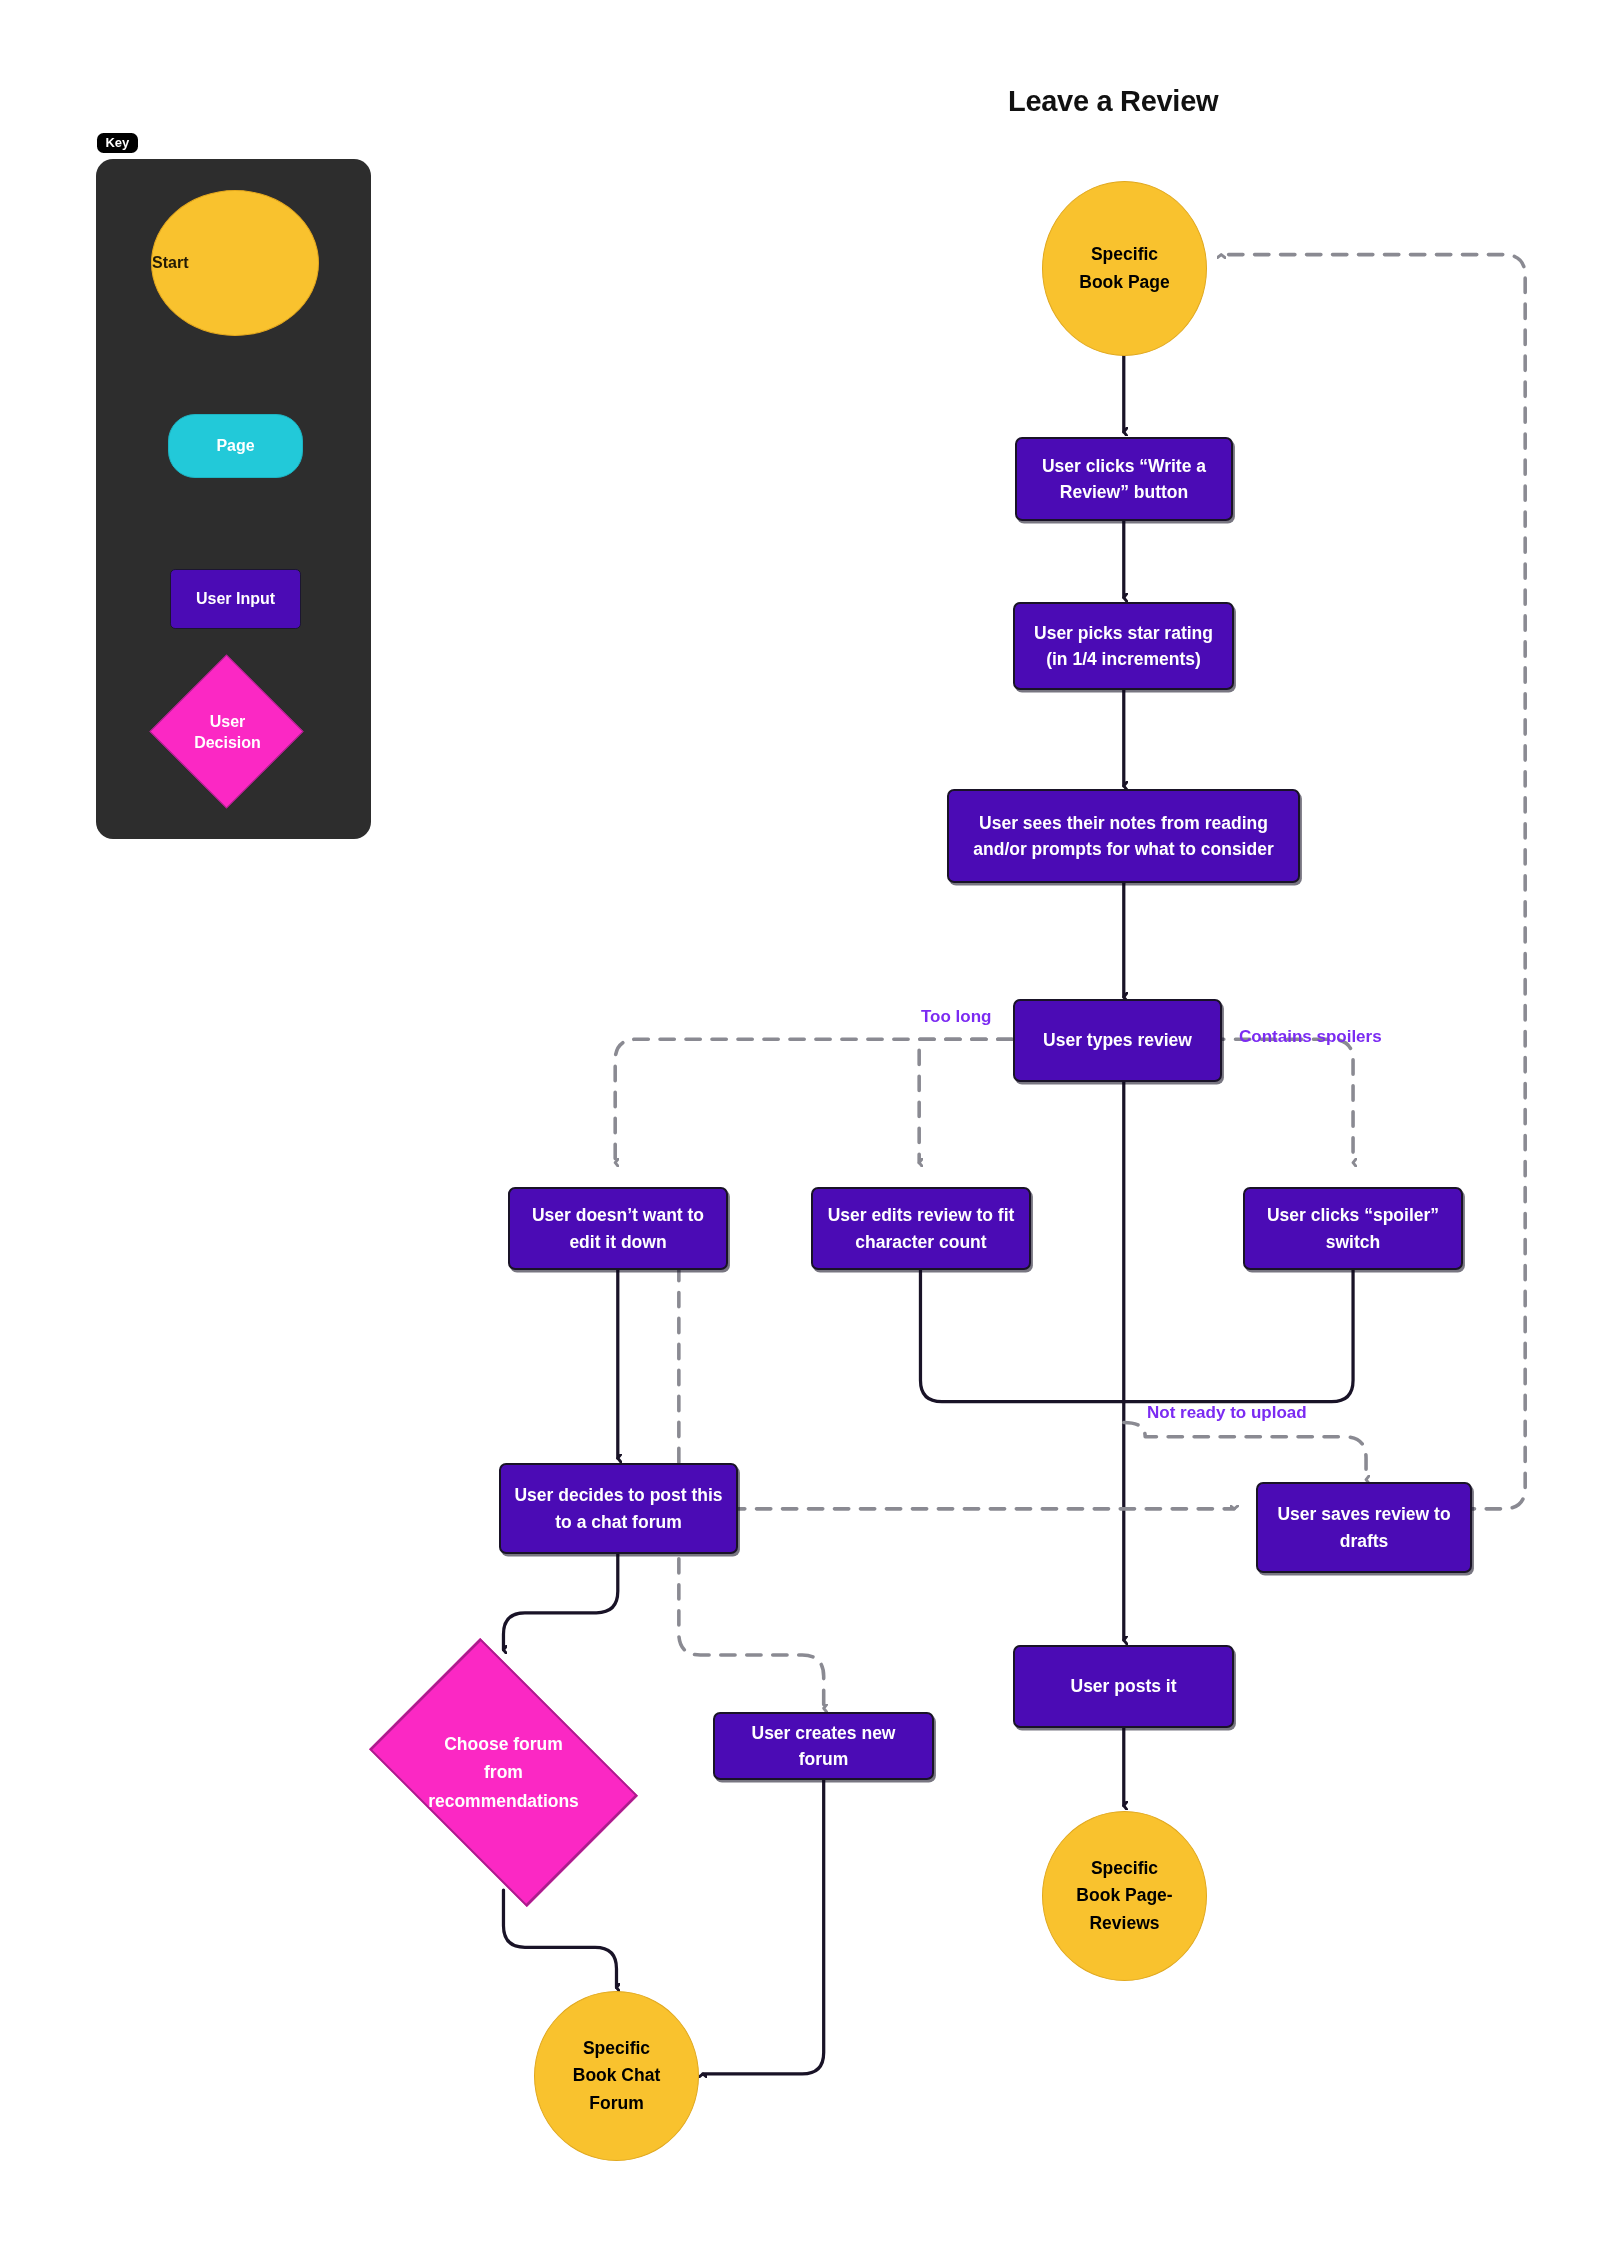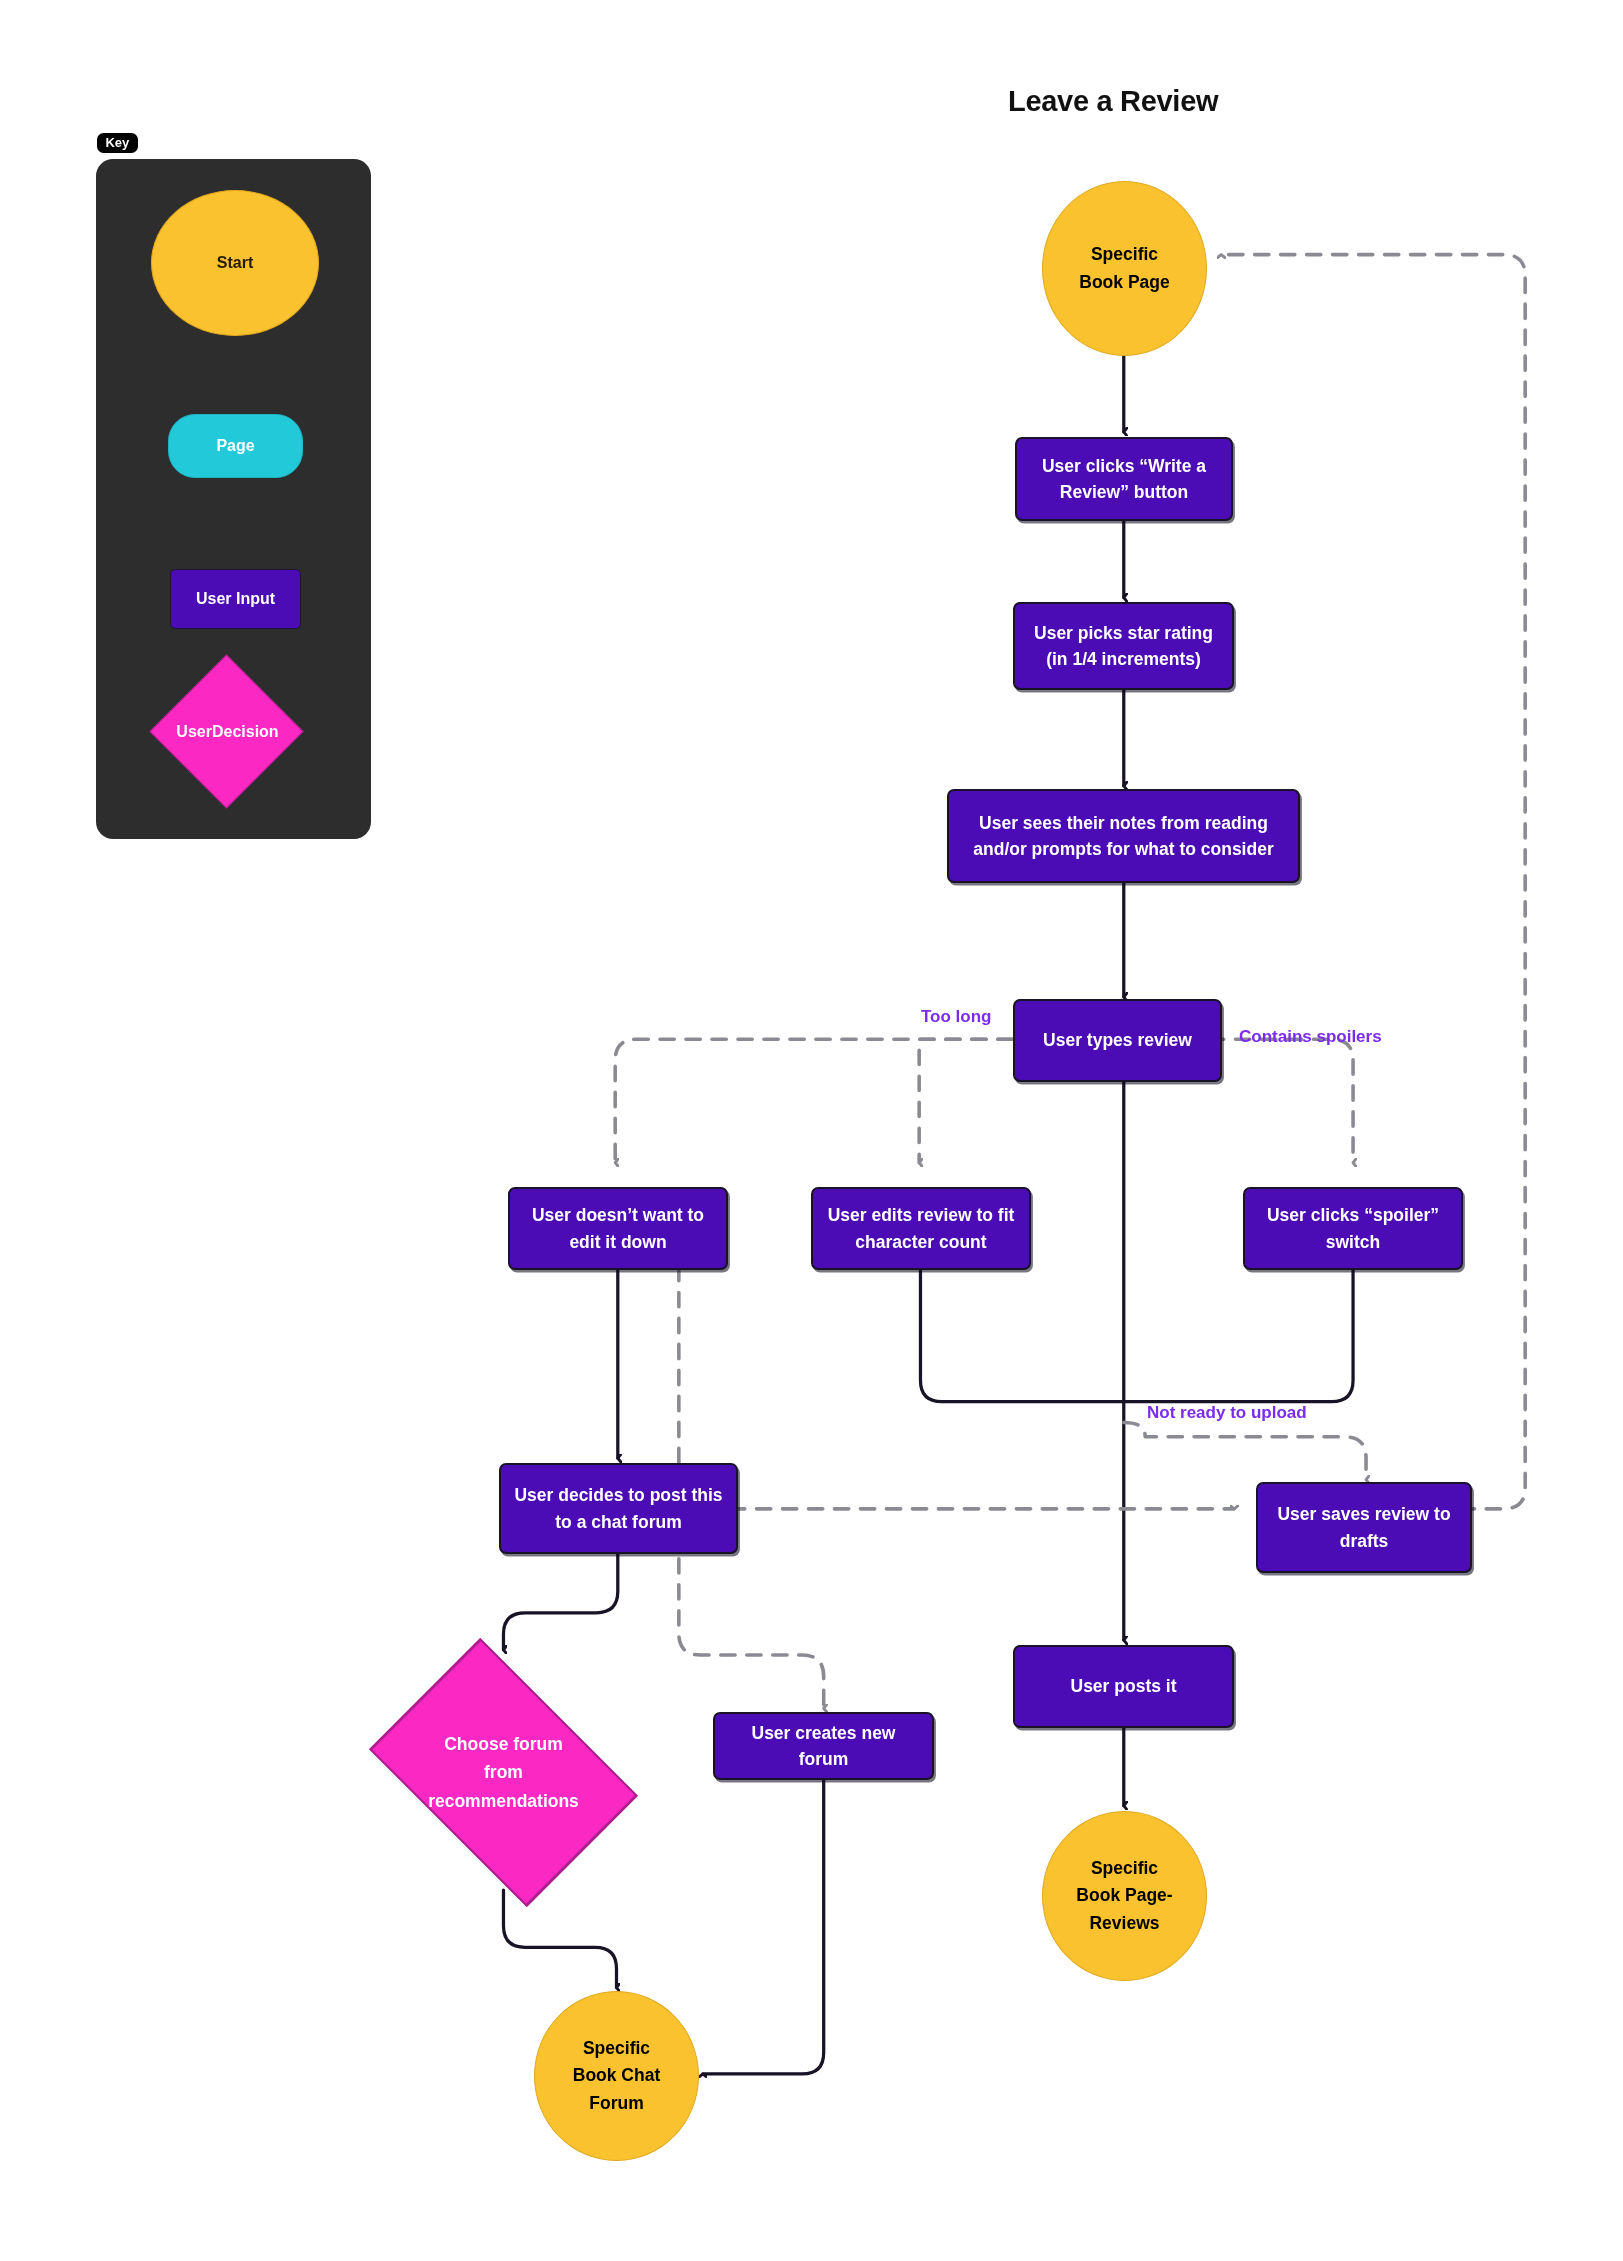--- a/index.html
+++ b/index.html
@@ -61,21 +61,21 @@
     position: absolute;
     left: 151px;
     top: 190px;
     width: 168px;
     height: 146px;
     background: #F9C22E;
     border: 1.9px solid #E4A81E;
     border-radius: 50%;
     display: flex;
     align-items: center;
-    justify-content: center;
+    justify-content: flex-start;
     color: #241b05;
     font-size: 16px;
     font-weight: bold;
     box-sizing: border-box;
   }
   .key-page {
     position: absolute;
     left: 168px;
     top: 414px;
     width: 135px;
@@ -125,21 +125,21 @@
     border: 1.9px solid #AA1E8C;
     transform: rotate(45deg);
     box-sizing: border-box;
   }
   .key-decision-label {
     position: absolute;
     left: 0; top: 0;
     width: 153px;
     height: 153px;
     display: flex;
-    flex-direction: row;
+    flex-direction: column;
     align-items: center;
     justify-content: center;
     color: #ffffff;
     font-size: 16px;
     font-weight: bold;
     line-height: 1.3;
     text-align: center;
     pointer-events: none;
   }
 

